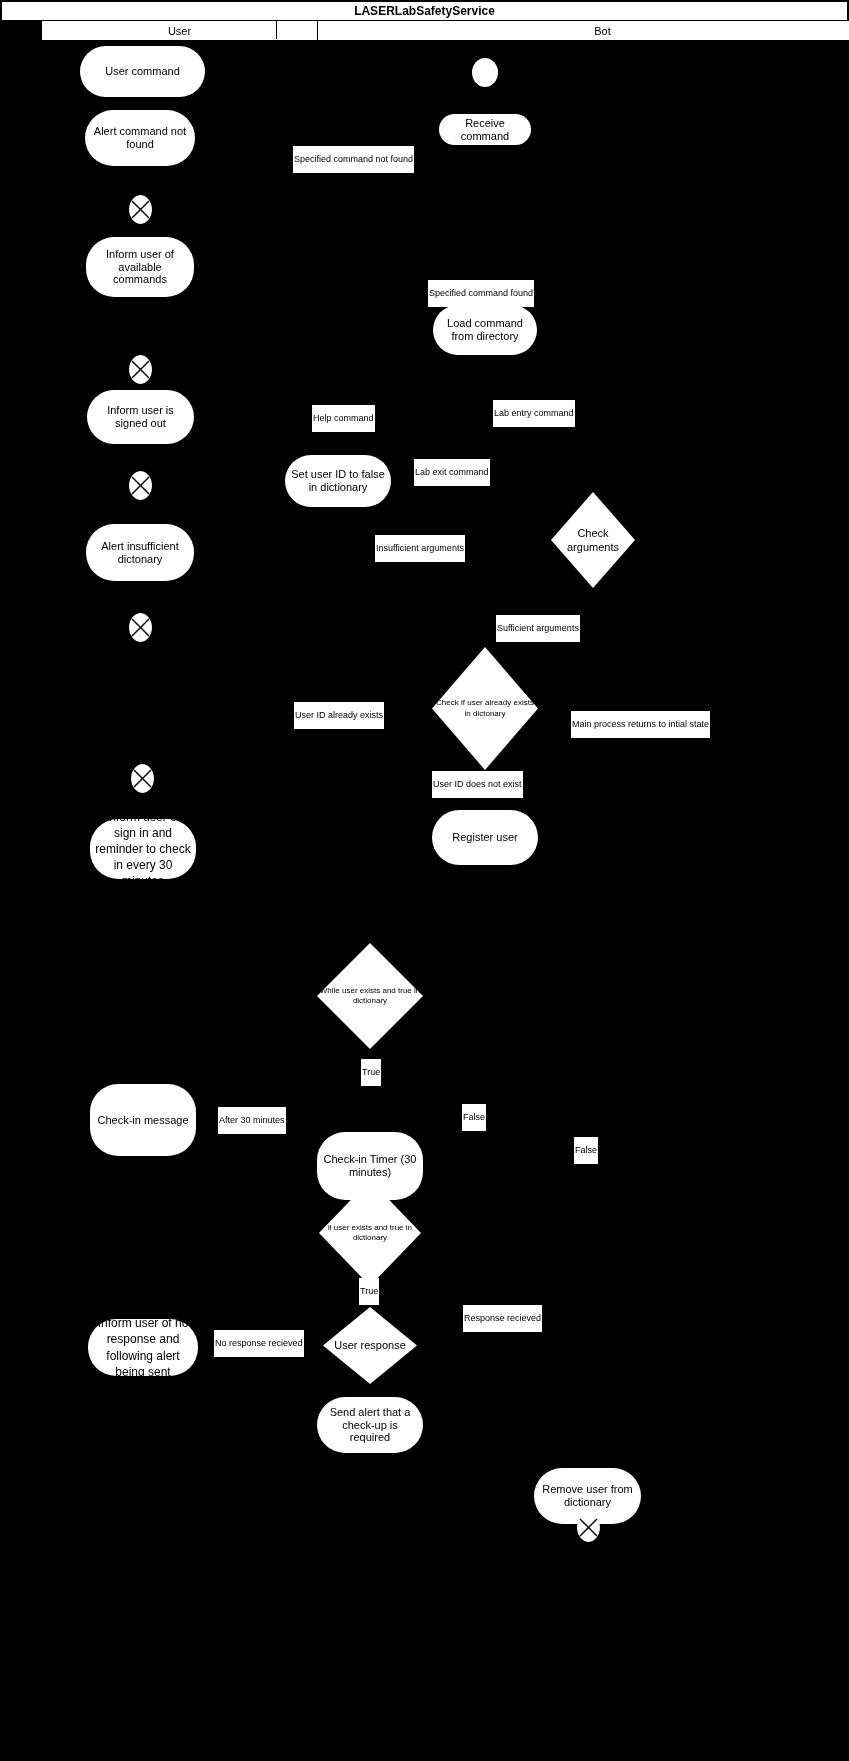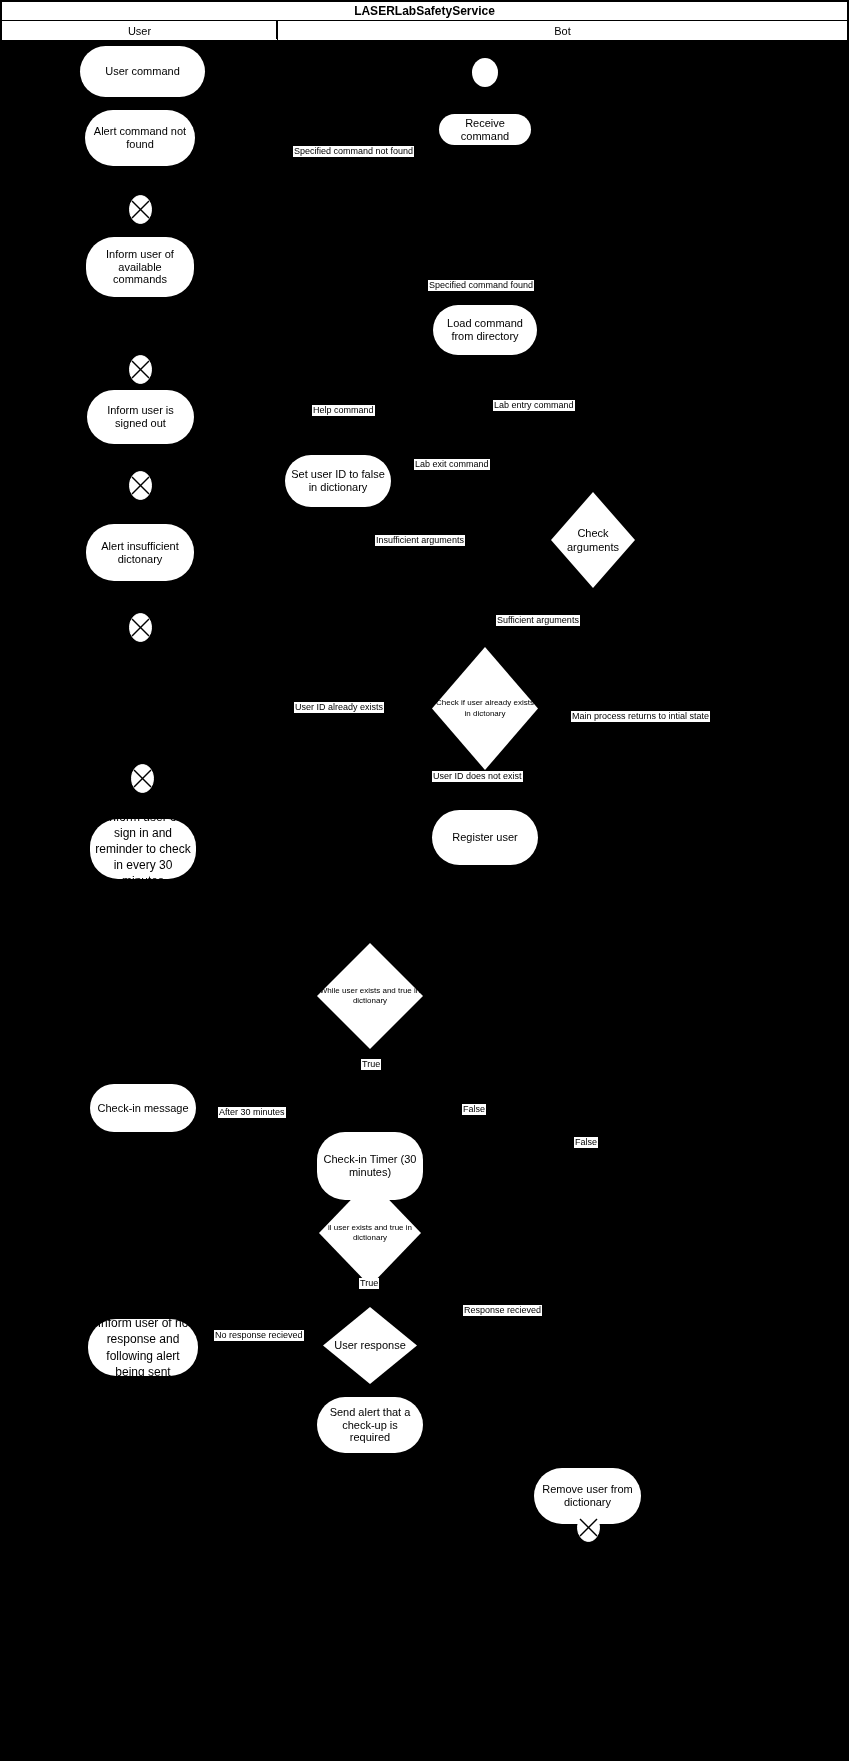--- a/index.html
+++ b/index.html
@@ -8,21 +8,21 @@
 
   
   .pool-title{
     position:absolute;left:1px;top:1px;width:845px;height:18px;
     background:#ffffff;border:1px solid #000;
     display:flex;align-items:center;justify-content:center;
     font-size:12px;font-weight:bold;color:#000;letter-spacing:0px;
   }
   .lane-head{
     position:absolute;top:20px;height:19px;background:#ffffff;border:1px solid #000;
-    display:flex;align-items:center;justify-content:center;font-size:11px;color:#000;
+    display:flex;align-items:center;justify-content:center;font-size:11px;color:#000;margin-left:40px;
   }
   .lane-head.user{left:1px;width:275px;}
   .lane-head.bot{left:277px;width:569px;}
   .lane-divider{position:absolute;left:276px;top:20px;width:1px;height:19px;background:#000;}
 
   
   .node{position:absolute;box-sizing:border-box;display:flex;align-items:center;
         justify-content:center;text-align:center;color:#000;}
 
   .action{
@@ -44,21 +44,21 @@
   .diamond .dlabel{
     position:relative;z-index:2;color:#000;line-height:1.3;text-align:center;
     width:100%;font-size:11px;white-space:nowrap;
   }
   .diamond .dlabel.wrap{white-space:normal;}
   .diamond .dlabel.tiny{font-size:8px;}
 
   
   .edgelabel{
     position:absolute;background:#ffffff;color:#000;font-size:9px;
-    line-height:11px;padding:0px 1px;white-space:nowrap;box-sizing:border-box;
+    line-height:11px;padding:8px 1px;white-space:nowrap;box-sizing:border-box;
   }
 </style>
 </head>
 <body>
 
 <div id="root">
 
   <div class="pool-title">LASERLabSafetyService</div>
   <div class="lane-head user">User</div>
   <div class="lane-head bot">Bot</div>
@@ -110,21 +110,21 @@
   <div class="node flowfinal" style="left:128px;top:764px;width:29px;height:29px;">
     <svg width="29" height="29" viewBox="0 0 29 29">
       <ellipse cx="14.5" cy="14.5" rx="11" ry="14" fill="#ffffff" stroke="#ffffff" stroke-width="1"></ellipse>
       <line x1="6" y1="6" x2="23" y2="23" stroke="#000" stroke-width="1.4"></line>
       <line x1="23" y1="6" x2="6" y2="23" stroke="#000" stroke-width="1.4"></line>
     </svg>
   </div>
 
   <div class="node action small" style="left:90px;top:808px;width:106px;height:60px;">Inform user of sign in and reminder to check in every 30 minutes</div>
 
-  <div class="node action" style="left:90px;top:1084px;width:106px;height:48px;">Check-in message</div>
+  <div class="node action" style="left:90px;top:1084px;width:106px;height:72px;">Check-in message</div>
 
   <div class="node action small" style="left:88px;top:1308px;width:110px;height:57px;">Inform user of no response and following alert being sent</div>
 
   <div class="node initial" style="left:472px;top:58px;width:26px;height:29px;"></div>
 
   <div class="node action" style="left:439px;top:114px;width:92px;height:31px;">Receive command</div>
 
 
   <div class="node action" style="left:433px;top:305px;width:104px;height:50px;">Load command from directory</div>
 

